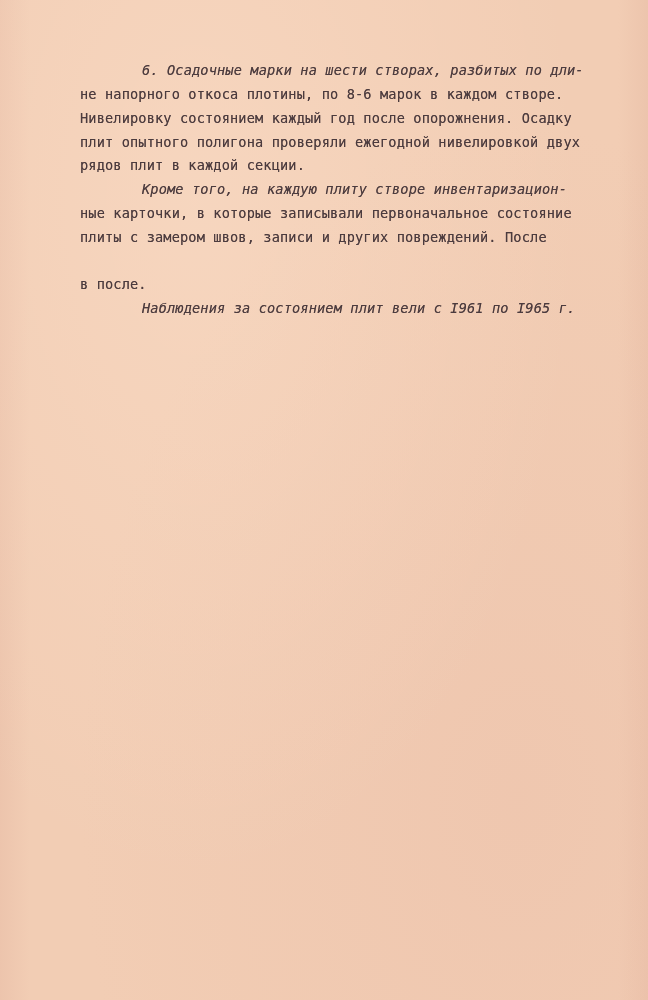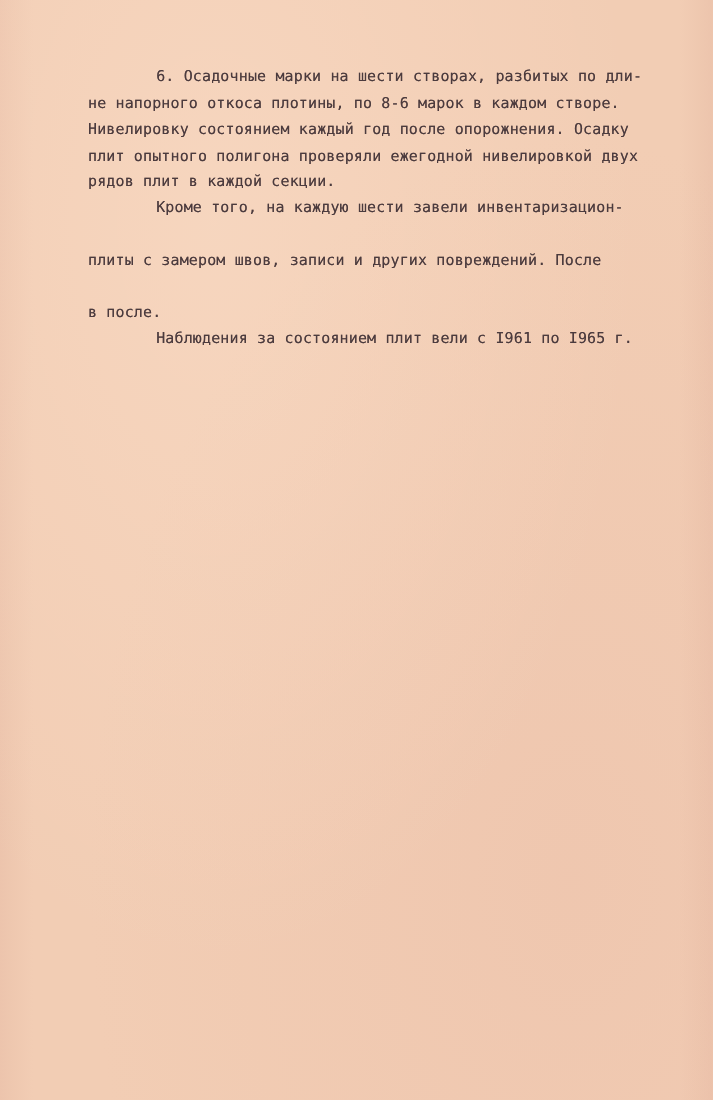--- a/index.html
+++ b/index.html
@@ -15,32 +15,33 @@
     color: #4a3a3c;
   }
   .page { position: absolute; left: 0; top: 0; width: 648px; height: 1000px; }
   .line {
     position: absolute; left: 80px;
     font-size: 13.6px; letter-spacing: 0.15px;
     white-space: pre; line-height: 16px;
     color: #4b3b3e;
     text-shadow: 0 0 0.4px rgba(60,40,45,0.6);
   }
-  .indent { left: 142px; }
+  .indent { left: 142px; font-style: italic; }
 </style>
 </head>
 <body>
 
 <div class="page">
 
   <div class="line indent" style="top:62px">6. Осадочные марки на шести створах, разбитых по дли-</div>
   <div class="line" style="top:86px">не напорного откоса плотины, по 8-6 марок в каждом створе.</div>
   <div class="line" style="top:110px">Нивелировку состоянием каждый год после опорожнения. Осадку</div>
   <div class="line" style="top:134px">плит опытного полигона проверяли ежегодной нивелировкой двух</div>
   <div class="line" style="top:157px">рядов плит в каждой секции.</div>
 
-  <div class="line indent" style="top:181px">Кроме того, на каждую шести завели инвентаризацион-</div>
+  <div class="line indent" style="top:181px">Кроме того, на каждую плиту створе инвентаризацион-</div>
+  <div class="line" style="top:205px">ные карточки, в которые записывали первоначальное состояние</div>
   <div class="line" style="top:229px">плиты с замером швов, записи и других повреждений. После</div>
   <div class="line" style="top:276px">в после.</div>
 
   <div class="line indent" style="top:300px">Наблюдения за состоянием плит вели с I961 по I965 г.</div>
 
 </div>
 
 </body></html>

